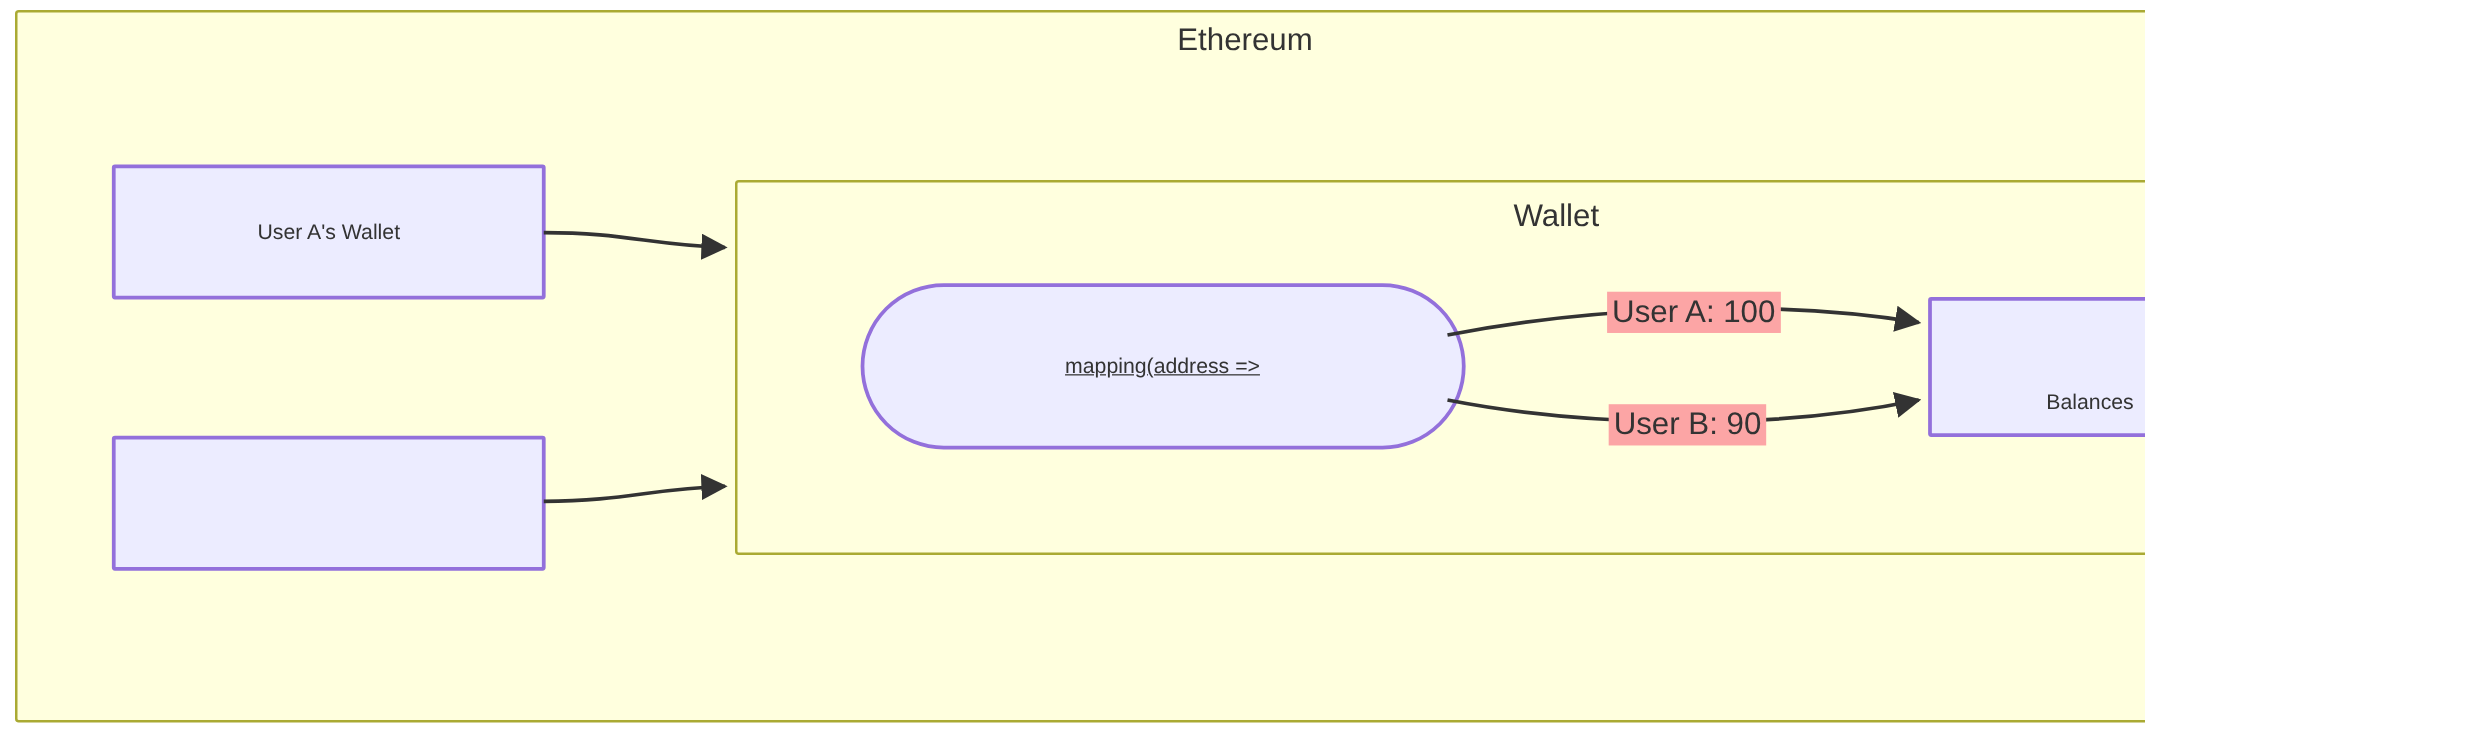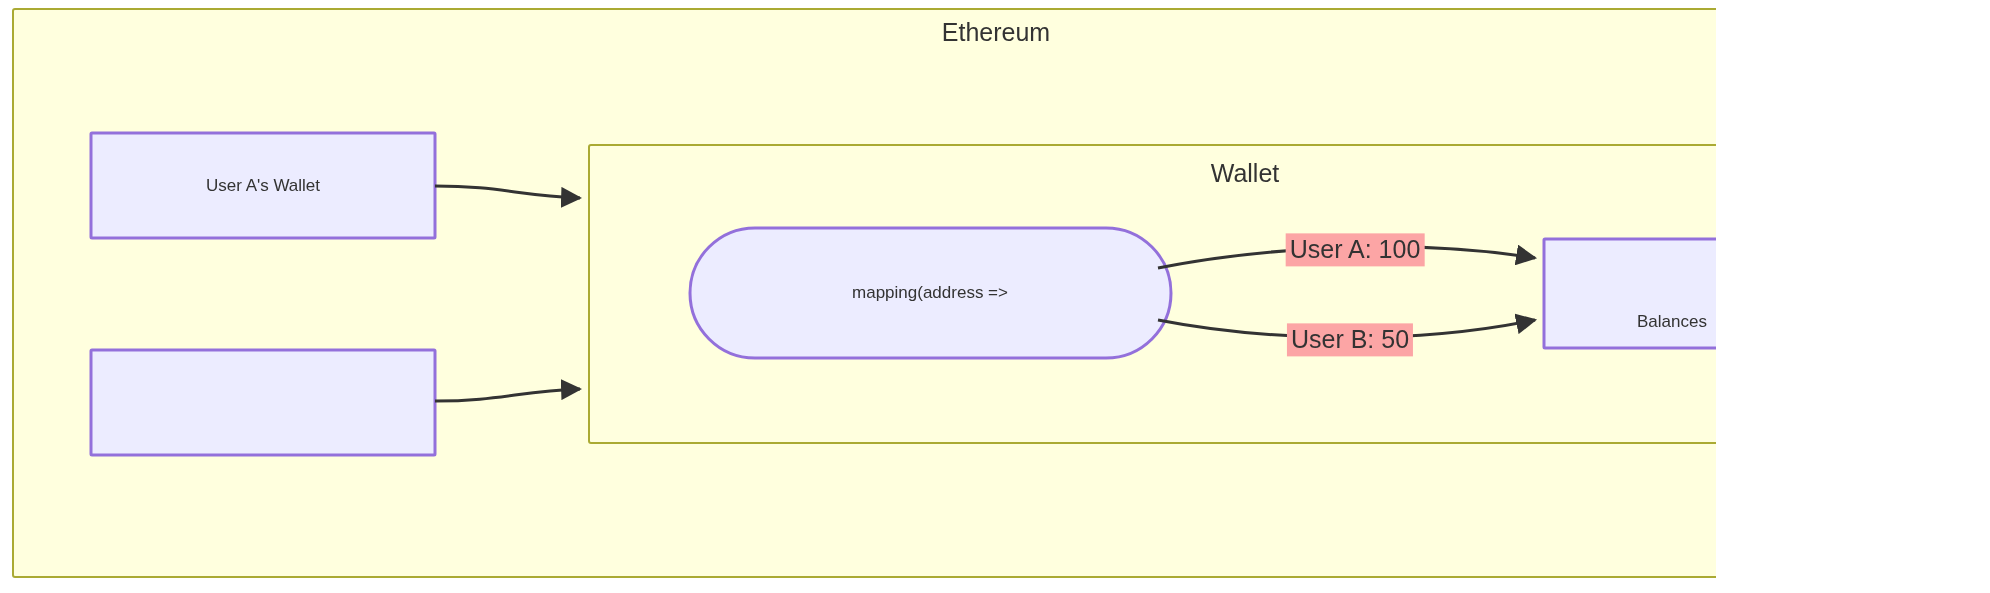--- a/index.html
+++ b/index.html
@@ -36,20 +36,21 @@
     transform: translateX(-50%);
   }
   .node-label {
     font-size: 17px;
     text-align: center;
     transform: translate(-50%, -50%);
   }
   .node-label.two-line {
     white-space: normal;
     width: 300px;
+    text-decoration: underline;
   }
   .edge-label {
     font-size: 25px;
     background: #fca5a5;
     padding: 1px 4px;
     transform: translate(-50%, -50%);
     text-align: center;
   }
 </style>
 </head>
@@ -95,15 +96,15 @@
 
 
   <div class="lbl node-label two-line" style="left:930px; top:293px;">
     <div>mapping(address =&gt;</div>
   </div>
 
   <div class="lbl node-label" style="left:1672px; top:294px;margin-top:28px;">Balances</div>
 
   <div class="lbl edge-label" style="left:1355px; top:250px;">User A: 100</div>
 
-  <div class="lbl edge-label" style="left:1350px; top:340px;">User B: 50</div>
+  <div class="lbl edge-label" style="left:1350px; top:340px;">User B: 90</div>
 
 </div>
 
 </body></html>

